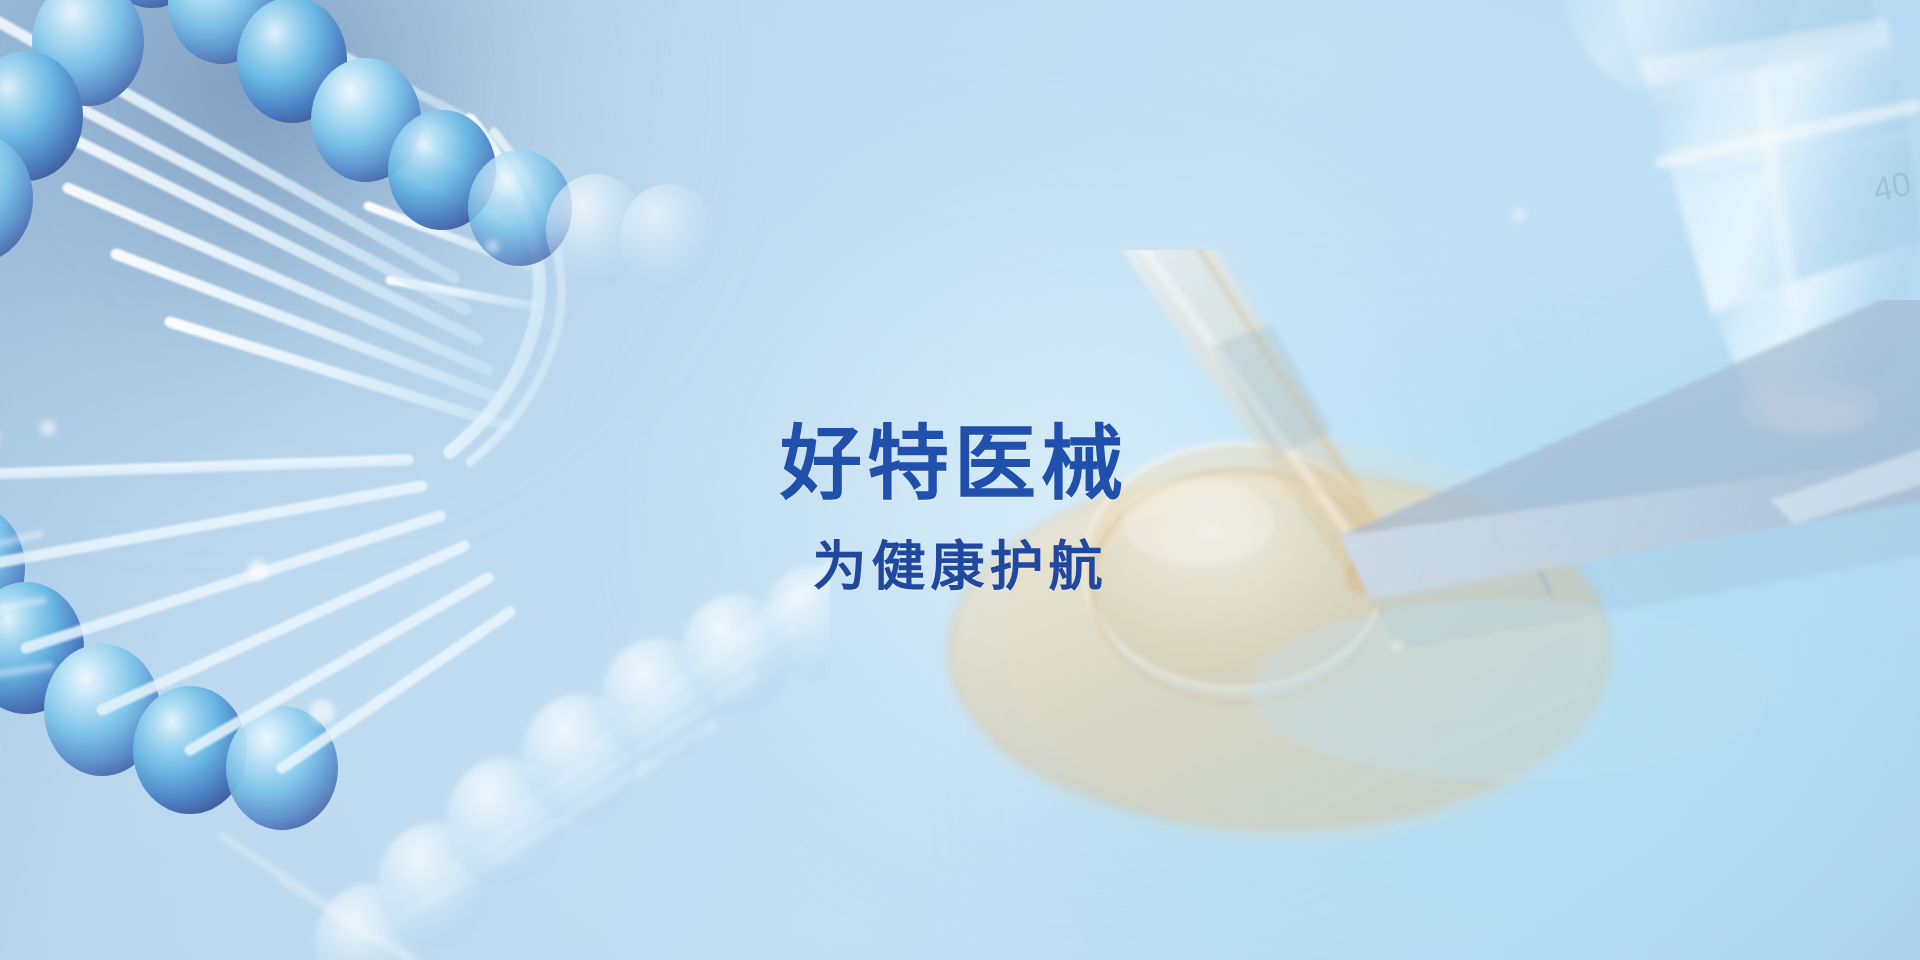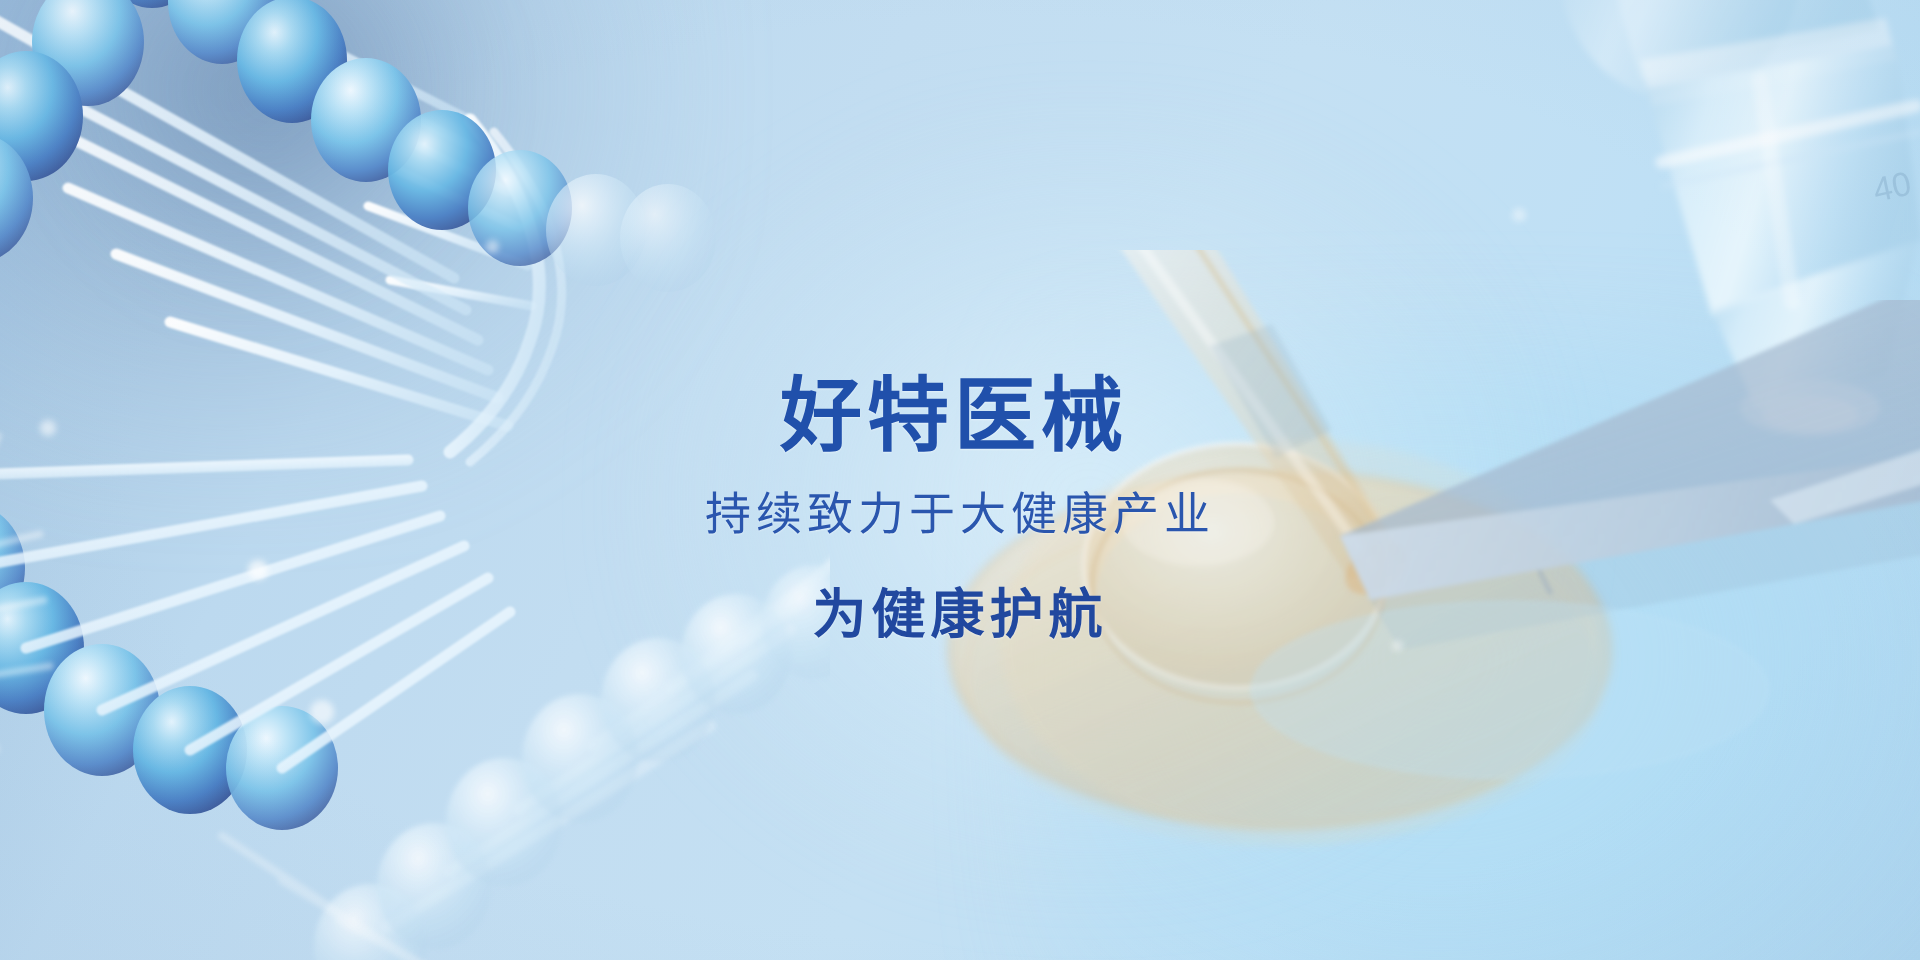--- a/index.html
+++ b/index.html
@@ -410,18 +410,17 @@
   <div class="speck" style="left:248px;top:560px;width:20px;height:20px;opacity:.70;"></div>
   <div class="speck" style="left:310px;top:700px;width:24px;height:24px;opacity:.60;"></div>
   <div class="speck" style="left:40px;top:420px;width:16px;height:16px;opacity:.55;"></div>
   <div class="speck" style="left:486px;top:240px;width:13px;height:13px;opacity:.50;"></div>
   <div class="speck" style="left:1512px;top:208px;width:14px;height:14px;opacity:.40;"></div>
   <div class="speck" style="left:1392px;top:640px;width:11px;height:11px;opacity:.42;"></div>
 
   <div class="hero-text">
     <div class="hero-inner">
       <h1 class="title">好特医械</h1>
-      <p class="subtitle">持续致力于大健康产业</p>
       <p class="tagline">为健康护航</p>
     </div>
   </div>
 
 </div>
 
 </body></html>

